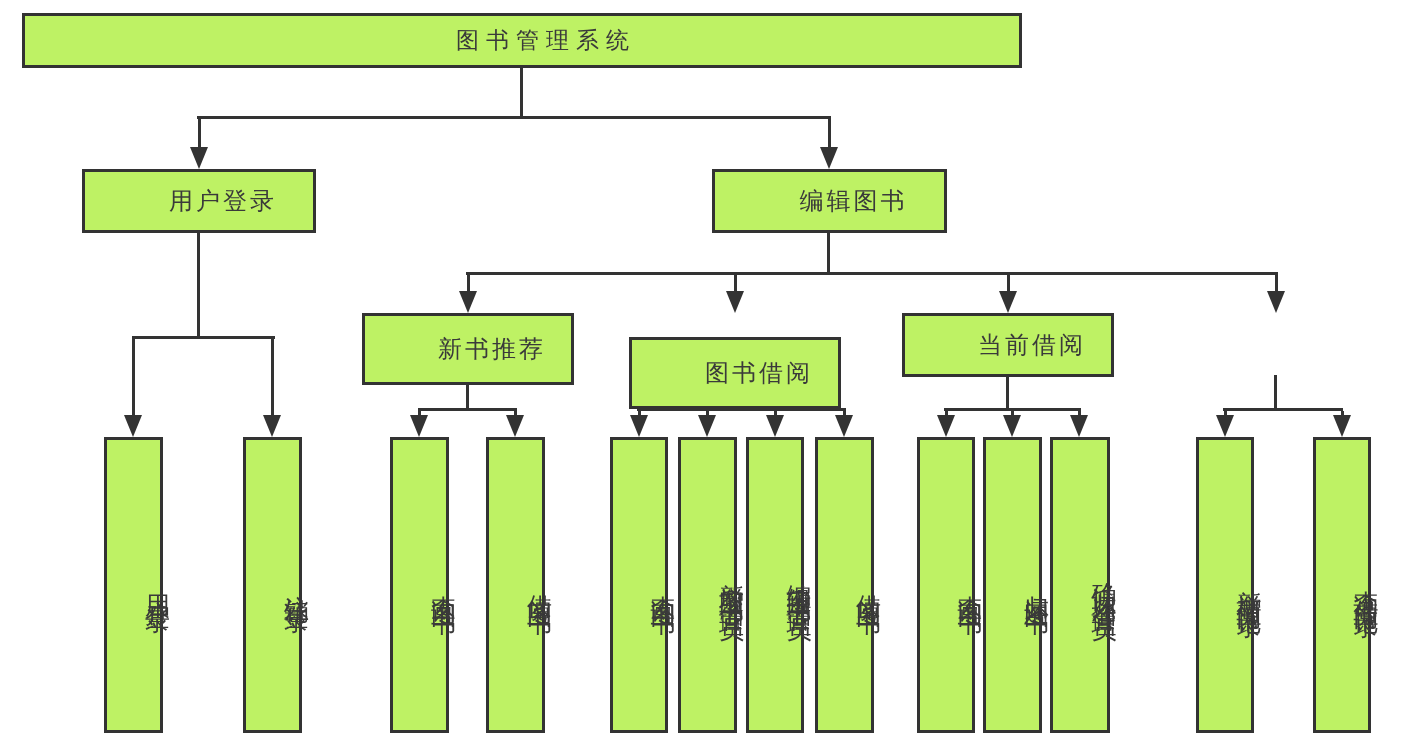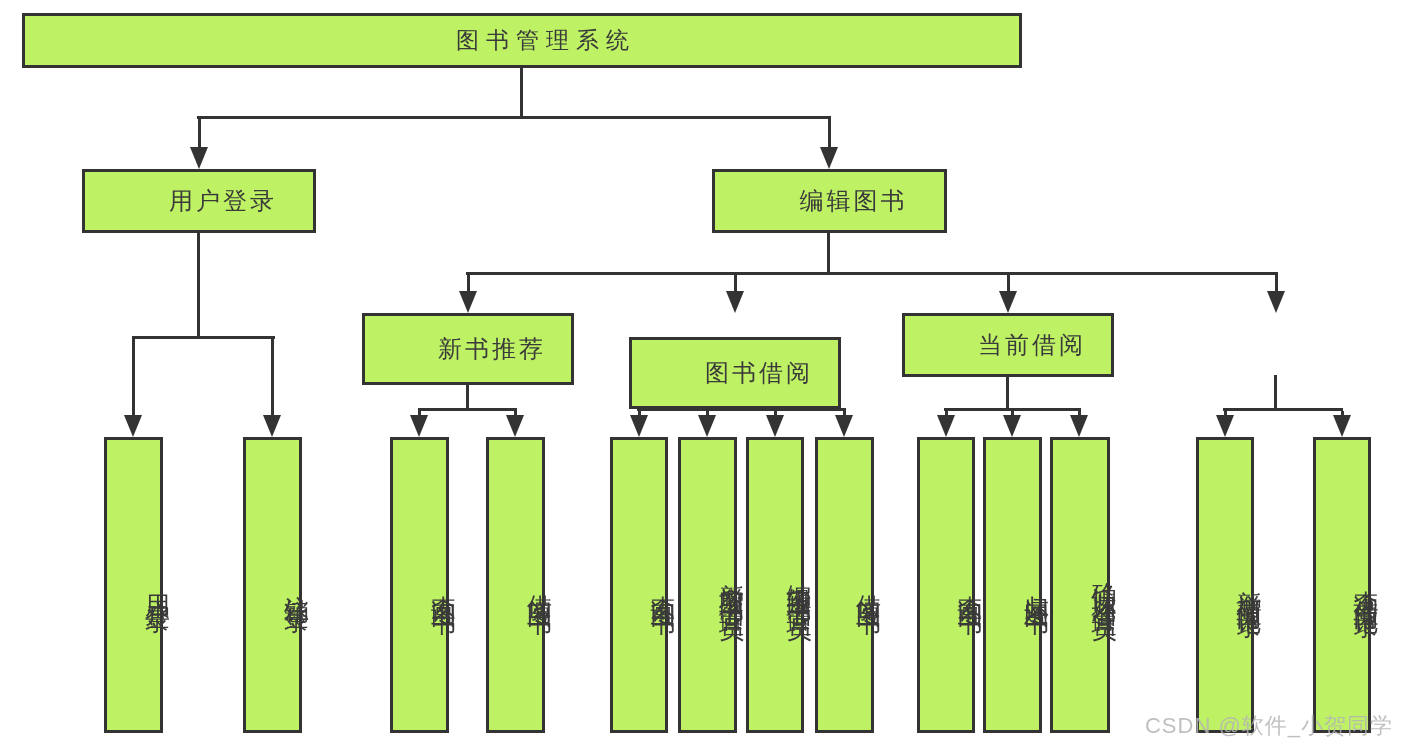--- a/index.html
+++ b/index.html
@@ -246,15 +246,14 @@
   <div class="node vnode" id="n-bb-query">查询图书</div>
   <div class="node vnode" id="n-bb-add">新增图书（管理员）</div>
   <div class="node vnode" id="n-bb-edit">编辑图书（管理员）</div>
   <div class="node vnode" id="n-bb-borrow">借阅图书</div>
   <div class="node vnode" id="n-cb-query">查询图书</div>
   <div class="node vnode" id="n-cb-return">归还图书</div>
   <div class="node vnode" id="n-cb-confirm">确认归还（管理员）</div>
   <div class="node vnode" id="n-br-add">新增借阅记录</div>
   <div class="node vnode" id="n-br-query">查询借阅记录</div>
 
-  <div class="watermark">CSDN @软件_小贺同学</div>
 
 </div>
 
 </body></html>

